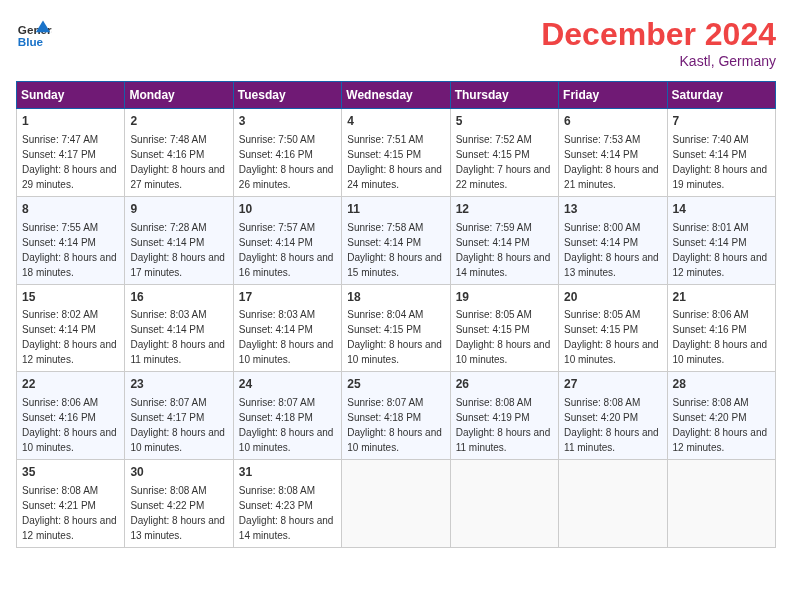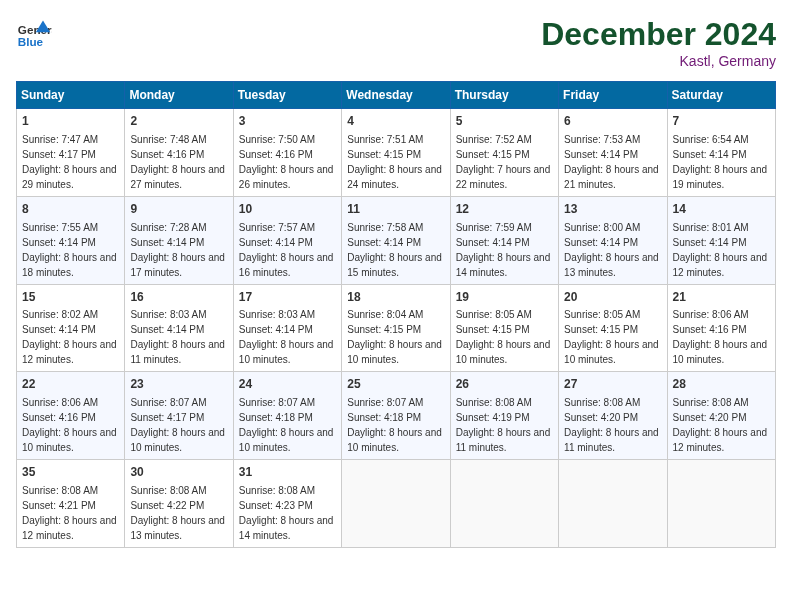--- a/index.html
+++ b/index.html
@@ -22,33 +22,33 @@
       gap: 4px;
     }
     .logo-icon {
       width: 36px;
       height: 36px;
     }
     .title-block { text-align: right; }
     .month-title {
       font-size: 32px;
       font-weight: bold;
-      color: #14532d;
+      color: #ef4444;
     }
     .location {
       font-size: 14px;
       color: #701a75;
     }
     .calendar {
       width: 100%;
       border-collapse: collapse;
       font-size: 10.5px;
     }
     .calendar th {
-      background: #0369a1;
+      background: #701a75;
       color: #fff;
       padding: 6px 4px;
       text-align: left;
       font-size: 12px;
       font-weight: bold;
       border: 1px solid #1560aa;
     }
     .calendar td {
       vertical-align: top;
       padding: 4px 5px;
@@ -142,21 +142,21 @@
       </td>
         <td>
         <span class="day-num">6</span>
         <span class="cell-text">Sunrise: 7:53 AM</span><br>
         <span class="cell-text">Sunset: 4:14 PM</span><br>
         <span class="cell-text">Daylight: 8 hours
  and 21 minutes.</span>
       </td>
         <td>
         <span class="day-num">7</span>
-        <span class="cell-text">Sunrise: 6:54 AM</span><br>
+        <span class="cell-text">Sunrise: 7:40 AM</span><br>
         <span class="cell-text">Sunset: 4:14 PM</span><br>
         <span class="cell-text">Daylight: 8 hours
  and 19 minutes.</span>
       </td>
       </tr>
       <tr>
         <td>
         <span class="day-num">8</span>
         <span class="cell-text">Sunrise: 7:55 AM</span><br>
         <span class="cell-text">Sunset: 4:14 PM</span><br>

